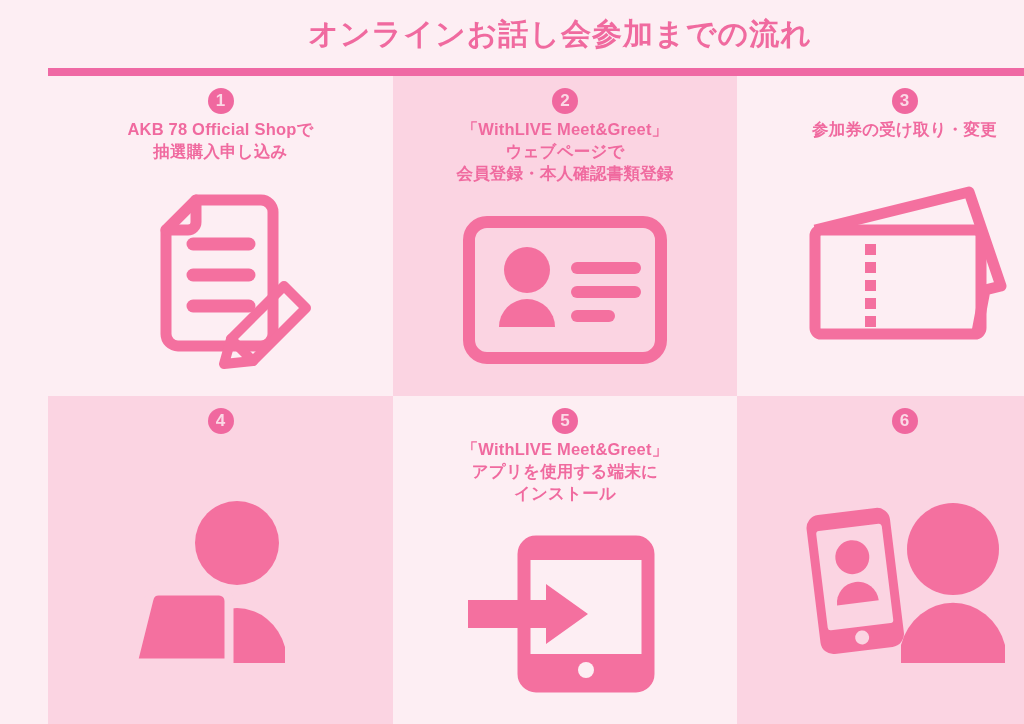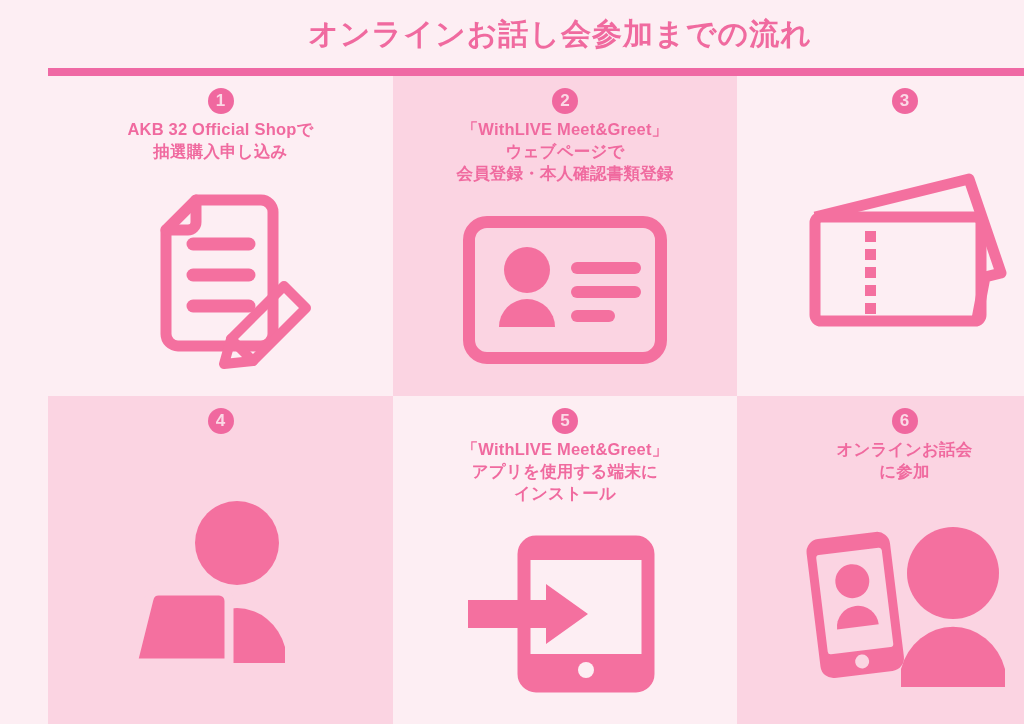--- a/index.html
+++ b/index.html
@@ -109,21 +109,21 @@
 
   <div class="header">
     <div class="header-title">オンラインお話し会参加までの流れ</div>
   </div>
   <div class="header-rule"></div>
 
   <div class="grid">
 
     <div class="cell light">
       <div class="badge">1</div>
-      <div class="caption">AKB 32 Official Shopで
+      <div class="caption">AKB 78 Official Shopで
 抽選購入申し込み</div>
       <div class="art">
         <span>
           <svg width="200" height="195" viewBox="0 0 200 195">
             <g fill="none" stroke="#f4709f" stroke-width="11" stroke-linejoin="round" stroke-linecap="round">
               <path d="M45 48 L75 18 L140 18 A12 12 0 0 1 152 30 L152 152 A12 12 0 0 1 140 164 L57 164 A12 12 0 0 1 45 152 Z"></path>
               <path d="M45 48 L67 48 A8 8 0 0 0 75 40 L75 18"></path>
               <line x1="72" y1="62" x2="128" y2="62" stroke-width="13"></line>
               <line x1="72" y1="93" x2="128" y2="93" stroke-width="13"></line>
               <line x1="72" y1="124" x2="128" y2="124" stroke-width="13"></line>
@@ -151,20 +151,21 @@
             <rect x="110" y="48" width="70" height="12" rx="6" fill="#f4709f"></rect>
             <rect x="110" y="72" width="70" height="12" rx="6" fill="#f4709f"></rect>
             <rect x="110" y="96" width="44" height="12" rx="6" fill="#f4709f"></rect>
           </svg>
         </span>
       </div>
     </div>
 
     <div class="cell light">
       <div class="badge">3</div>
+      <div class="caption">参加券の受け取り・変更</div>
       <div class="art">
         <span>
           <svg width="216" height="172" viewBox="0 0 216 172">
             <g fill="none" stroke="#f4709f" stroke-width="11" stroke-linejoin="round">
               <path d="M18 48 L172 10 L204 104 L188 108 L180 150"></path>
               <rect x="18" y="48" width="166" height="104" rx="6"></rect>
             </g>
             <g fill="#f4709f">
               <rect x="68" y="62" width="11" height="11"></rect>
               <rect x="68" y="80" width="11" height="11"></rect>
@@ -203,22 +204,20 @@
             <rect x="66" y="14" width="124" height="18" fill="#f4709f"></rect>
             <circle cx="128" cy="142" r="8" fill="#fdeef3"></circle>
             <path d="M10 72 L88 72 L88 56 L130 86 L88 116 L88 100 L10 100 Z" fill="#f4709f"></path>
           </svg>
         </span>
       </div>
     </div>
 
     <div class="cell dark">
       <div class="badge">6</div>
-      <div class="caption">オンラインお話会
-に参加</div>
       <div class="art">
         <span>
           <svg width="216" height="168" viewBox="0 0 216 168">
             <g transform="rotate(-7 58 84)">
               <rect x="16" y="16" width="84" height="140" rx="13" fill="#f4709f"></rect>
               <rect x="25" y="32" width="66" height="100" rx="3" fill="#fbd4e2"></rect>
               <circle cx="58" cy="62" r="17" fill="#f4709f"></circle>
               <path d="M37 108 A21 21 0 0 1 79 108 Z" fill="#f4709f"></path>
               <circle cx="58" cy="143" r="7" fill="#fbd4e2"></circle>
             </g>

